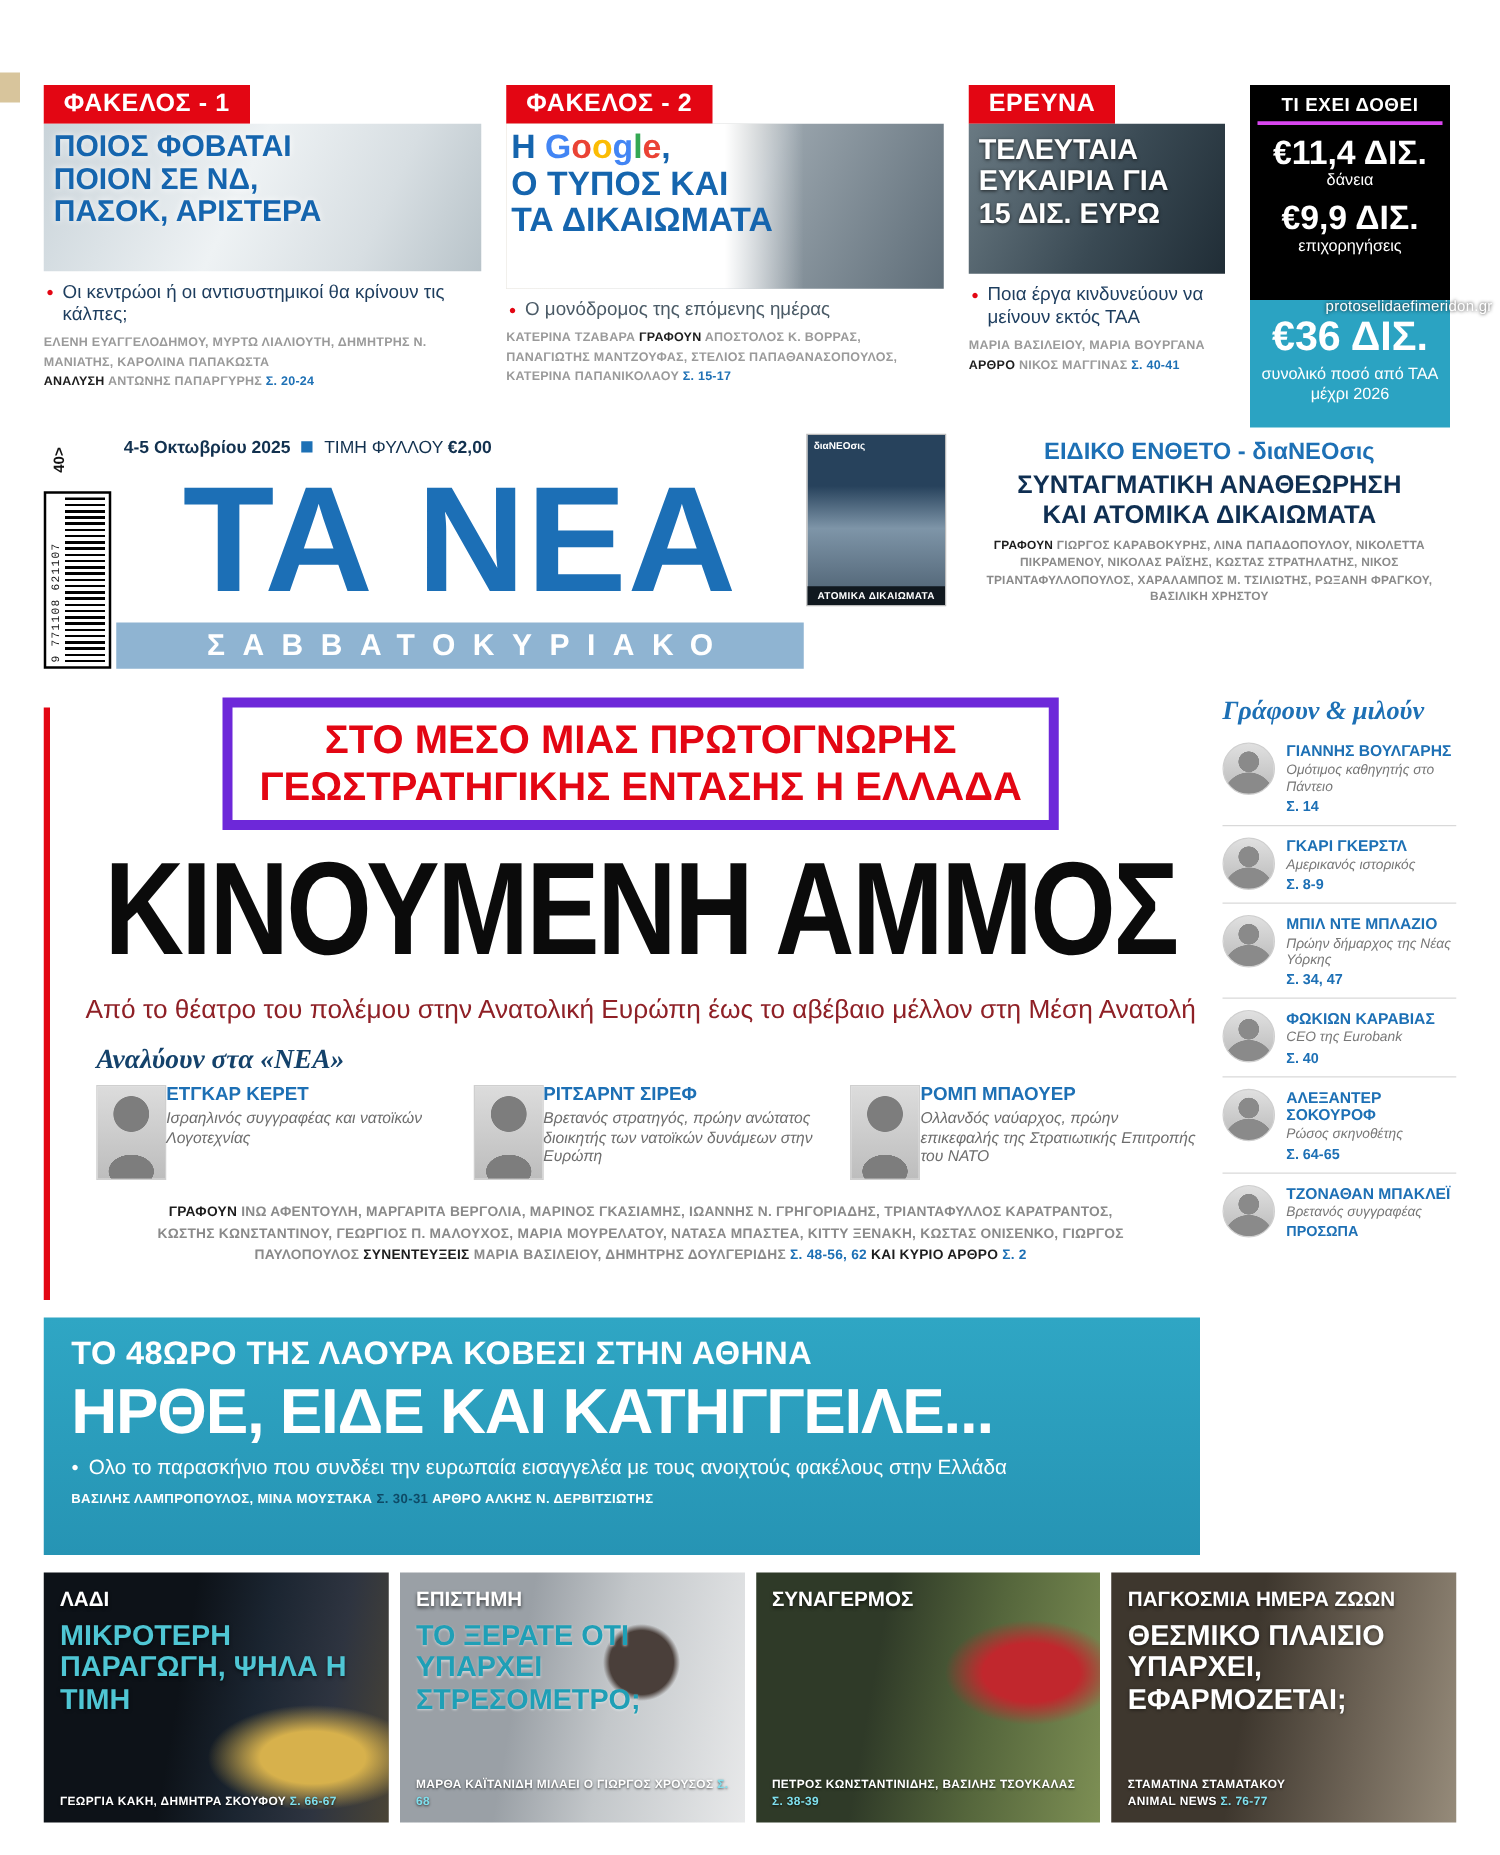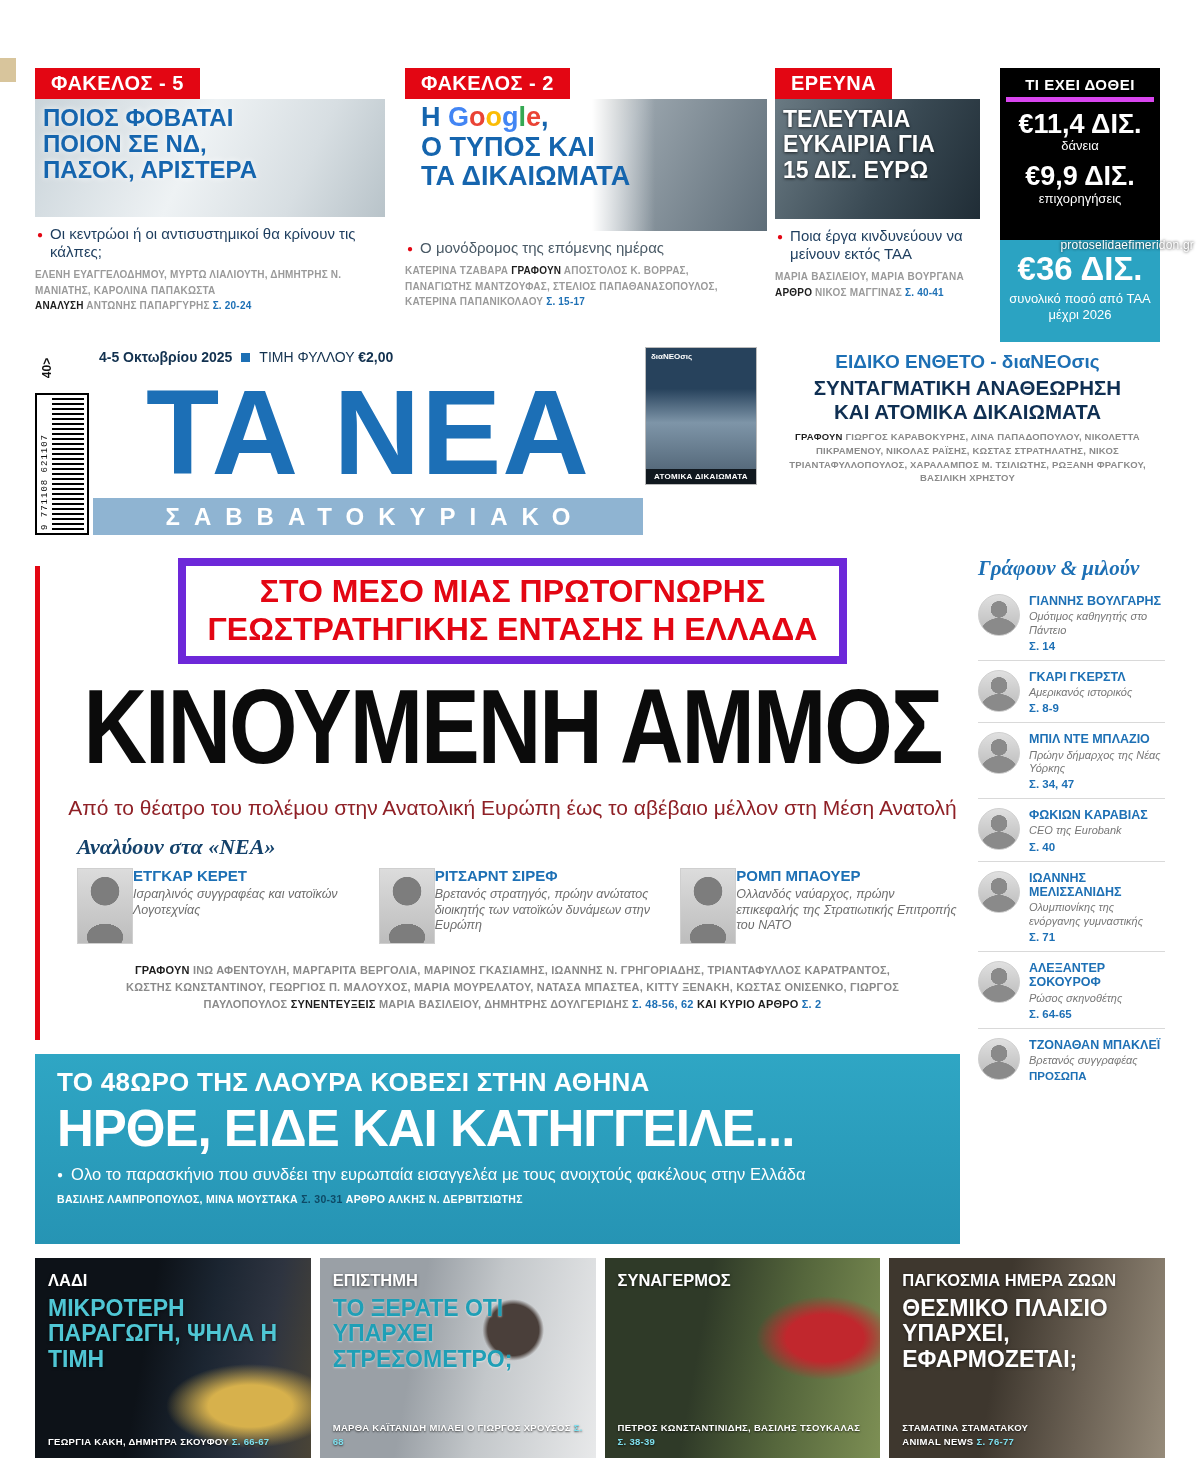--- a/index.html
+++ b/index.html
@@ -15,34 +15,34 @@
   .corner-mark { position:absolute; left:0; top:58px; width:16px; height:24px; background:#d8c59c; }
 
   
   .teasers { position:absolute; left:35px; top:68px; width:1130px; height:274px; display:flex; gap:20px; }
   .teaser { position:relative; }
   .t1 { width:350px; } .t2 { width:350px; } .t3 { width:205px; }
   .tag { display:inline-block; background:#e30613; color:#fff; font-weight:800; font-size:20px; padding:4px 16px; letter-spacing:.5px; }
   .t-img { position:relative; width:100%; }
   .t1 .t-img { height:118px; background:linear-gradient(115deg,#c9d3d9 0%,#eef2f4 45%,#d7dee2 75%,#b8c3c9 100%); }
   .t1 .t-title { position:absolute; left:8px; top:6px; width:250px; color:#1565ae; font-weight:800; font-size:24px; line-height:1.08; text-shadow:0 0 6px rgba(255,255,255,.9); }
-  .t2 .t-img { height:132px; background:linear-gradient(90deg,#ffffff 0 50%,rgba(255,255,255,0) 68%),linear-gradient(115deg,#c2b193 0%,#9aa5ad 55%,#5e6d78 100%);margin-left:12px; }
+  .t2 .t-img { height:132px; background:linear-gradient(90deg,#ffffff 0 50%,rgba(255,255,255,0) 68%),linear-gradient(115deg,#c2b193 0%,#9aa5ad 55%,#5e6d78 100%); }
   .t2-title { position:absolute; left:4px; top:4px; font-weight:800; font-size:27px; line-height:1.1; color:#1565ae; }
   .gG{color:#4285F4}.gO1{color:#EA4335}.gO2{color:#FBBC05}.gg{color:#4285F4}.gl{color:#34A853}.ge{color:#EA4335}
   .t3 .t-img { height:120px; background:linear-gradient(115deg,#6a7a83 0%,#3a4a54 55%,#202d36 100%); }
   .t3 .t-title { position:absolute; left:8px; top:8px; width:175px; color:#fff; font-weight:800; font-size:23px; line-height:1.1; text-shadow:0 1px 3px rgba(0,0,0,.7); }
   .t-bullet { display:flex; gap:7px; padding:8px 2px 4px 2px; font-size:15px; line-height:1.2; color:#1d3d5e; font-weight:500; }
   .t-bullet::before { content:"●"; color:#e30613; font-size:10px; margin-top:4px; }
   .t2 .t-bullet { color:#4a5a66; }
   .t-authors { font-size:10px; font-weight:bold; color:#9a9a9a; line-height:1.55; letter-spacing:.2px; margin-top:2px; }
 
   
   .funding { width:160px; display:flex; flex-direction:column; }
   .f-black { background:#000; color:#fff; text-align:center; padding:8px 6px 4px 6px; height:172px; }
-  .f-header { font-size:15px; font-weight:800; letter-spacing:.5px; border-bottom:5px solid #d946ef; padding-bottom:4px; margin-bottom:8px; }
+  .f-header { font-size:15px; font-weight:800; letter-spacing:.5px; border-bottom:3px solid #d946ef; padding-bottom:4px; margin-bottom:8px; }
   .f-amount { font-size:27px; font-weight:800; line-height:1.05; }
   .f-label { font-size:13px; margin-bottom:9px; }
   .f-teal { flex:1; background:#2ba3c2; color:#fff; text-align:center; padding:10px 8px; }
   .f-total-amount { font-size:33px; font-weight:800; }
   .f-total-label { font-size:13px; line-height:1.25; margin-top:3px; }
   .watermark { position:absolute; right:6px; top:238px; color:#fff; font-size:12px; letter-spacing:.2px; text-shadow:0 0 3px rgba(0,0,0,.9); z-index:5; }
 
   
   .masthead { position:absolute; left:35px; top:345px; width:1130px; height:210px; }
   .issue-code { position:absolute; left:2px; top:16px; transform:rotate(-90deg); transform-origin:center; font-size:12px; font-weight:bold; color:#111; }
@@ -125,21 +125,21 @@
 <body>
 
 <div class="sheet">
 
   <div class="corner-mark"></div>
   <div class="watermark">protoselidaefimeridon.gr</div>
 
   <div class="teasers">
 
     <div class="teaser t1">
-      <span class="tag">ΦΑΚΕΛΟΣ - 5</span>
+      <span class="tag">ΦΑΚΕΛΟΣ - 1</span>
       <div class="t-img">
         <div class="t-title">ΠΟΙΟΣ ΦΟΒΑΤΑΙ ΠΟΙΟΝ ΣΕ ΝΔ, ΠΑΣΟΚ, ΑΡΙΣΤΕΡΑ</div>
       </div>
       <div class="t-bullet">Οι κεντρώοι ή οι αντισυστημικοί θα κρίνουν τις κάλπες;</div>
       <div class="t-authors">
         <span>ΕΛΕΝΗ ΕΥΑΓΓΕΛΟΔΗΜΟΥ, ΜΥΡΤΩ ΛΙΑΛΙΟΥΤΗ, ΔΗΜΗΤΡΗΣ Ν. ΜΑΝΙΑΤΗΣ, ΚΑΡΟΛΙΝΑ ΠΑΠΑΚΩΣΤΑ</span><br>
         <span class="lbl">ΑΝΑΛΥΣΗ</span>
         <span>ΑΝΤΩΝΗΣ ΠΑΠΑΡΓΥΡΗΣ</span>
         <span class="pg">Σ. 20-24</span>
       </div>
@@ -297,28 +297,20 @@
       <div class="s-photo"></div>
       <div>
         <div class="s-name">ΦΩΚΙΩΝ ΚΑΡΑΒΙΑΣ</div>
         <div class="s-role">CEO της Eurobank</div>
         <div class="s-pages">Σ. 40</div>
       </div>
     </div>
     <div class="s-entry">
       <div class="s-photo"></div>
       <div>
-        <div class="s-name">ΙΩΑΝΝΗΣ ΜΕΛΙΣΣΑΝΙΔΗΣ</div>
-        <div class="s-role">Ολυμπιονίκης της ενόργανης γυμναστικής</div>
-        <div class="s-pages">Σ. 71</div>
-      </div>
-    </div>
-    <div class="s-entry">
-      <div class="s-photo"></div>
-      <div>
         <div class="s-name">ΑΛΕΞΑΝΤΕΡ ΣΟΚΟΥΡΟΦ</div>
         <div class="s-role">Ρώσος σκηνοθέτης</div>
         <div class="s-pages">Σ. 64-65</div>
       </div>
     </div>
     <div class="s-entry">
       <div class="s-photo"></div>
       <div>
         <div class="s-name">ΤΖΟΝΑΘΑΝ ΜΠΑΚΛΕΪ</div>
         <div class="s-role">Βρετανός συγγραφέας</div>

